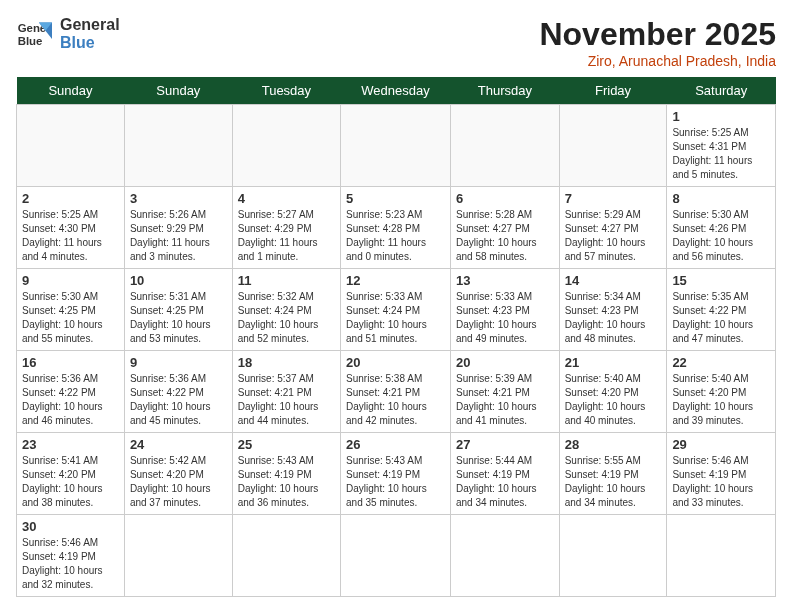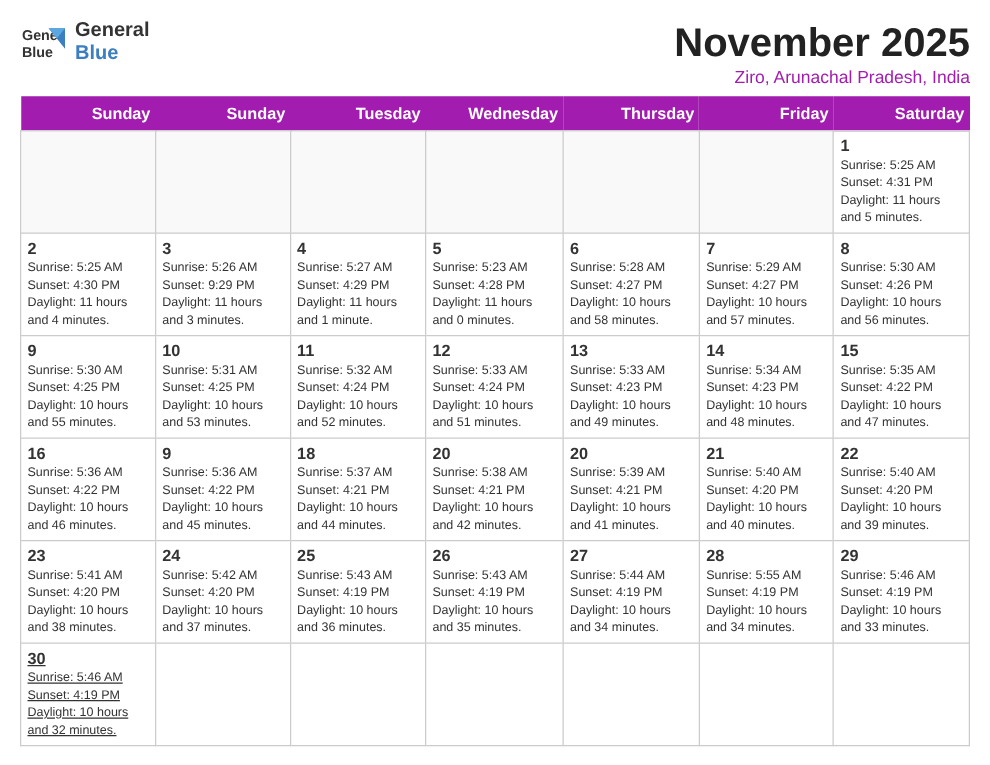--- a/index.html
+++ b/index.html
@@ -29,34 +29,34 @@
       text-align: right;
     }
     .month-title {
       font-size: 32px;
       font-weight: bold;
       color: #222;
       margin-left: 41px;
     }
     .location {
       font-size: 14px;
-      color: #a21caf;
+      color: #c2410c;
     }
     table {
       width: 100%;
       border-collapse: collapse;
       font-size: 11px;
     }
     thead tr th {
-      background: #a21caf;
+      background: #14532d;
       color: #fff;
       padding: 6px 4px;
-      text-align: right;
+      text-align: center;
       font-size: 13px;
-      font-weight: bold;
+      font-weight: normal;
     }
     tbody tr td {
       border: 1px solid #ccc;
       vertical-align: top;
       padding: 4px 5px;
       width: 113px;
       min-height: 80px;
       height: 80px;
       color: #333;
     }
@@ -71,21 +71,20 @@
       color: #333;
     }
     .empty-cell {
       background: #f9f9f9;
     }
     tbody tr:nth-child(even) td {
       background: #fff;
     }
     .last-row td {
       height: 70px;
-      text-decoration: underline;
     }
   </style>
 </head>
 <body>
 
 <div class="header-area">
   <div class="logo">
     <svg class="logo-icon" viewBox="0 0 44 44" xmlns="http://www.w3.org/2000/svg">
       <text x="2" y="20" font-size="14" font-weight="bold" fill="#333">General</text>
       <text x="2" y="36" font-size="14" font-weight="bold" fill="#333">Blue</text>

